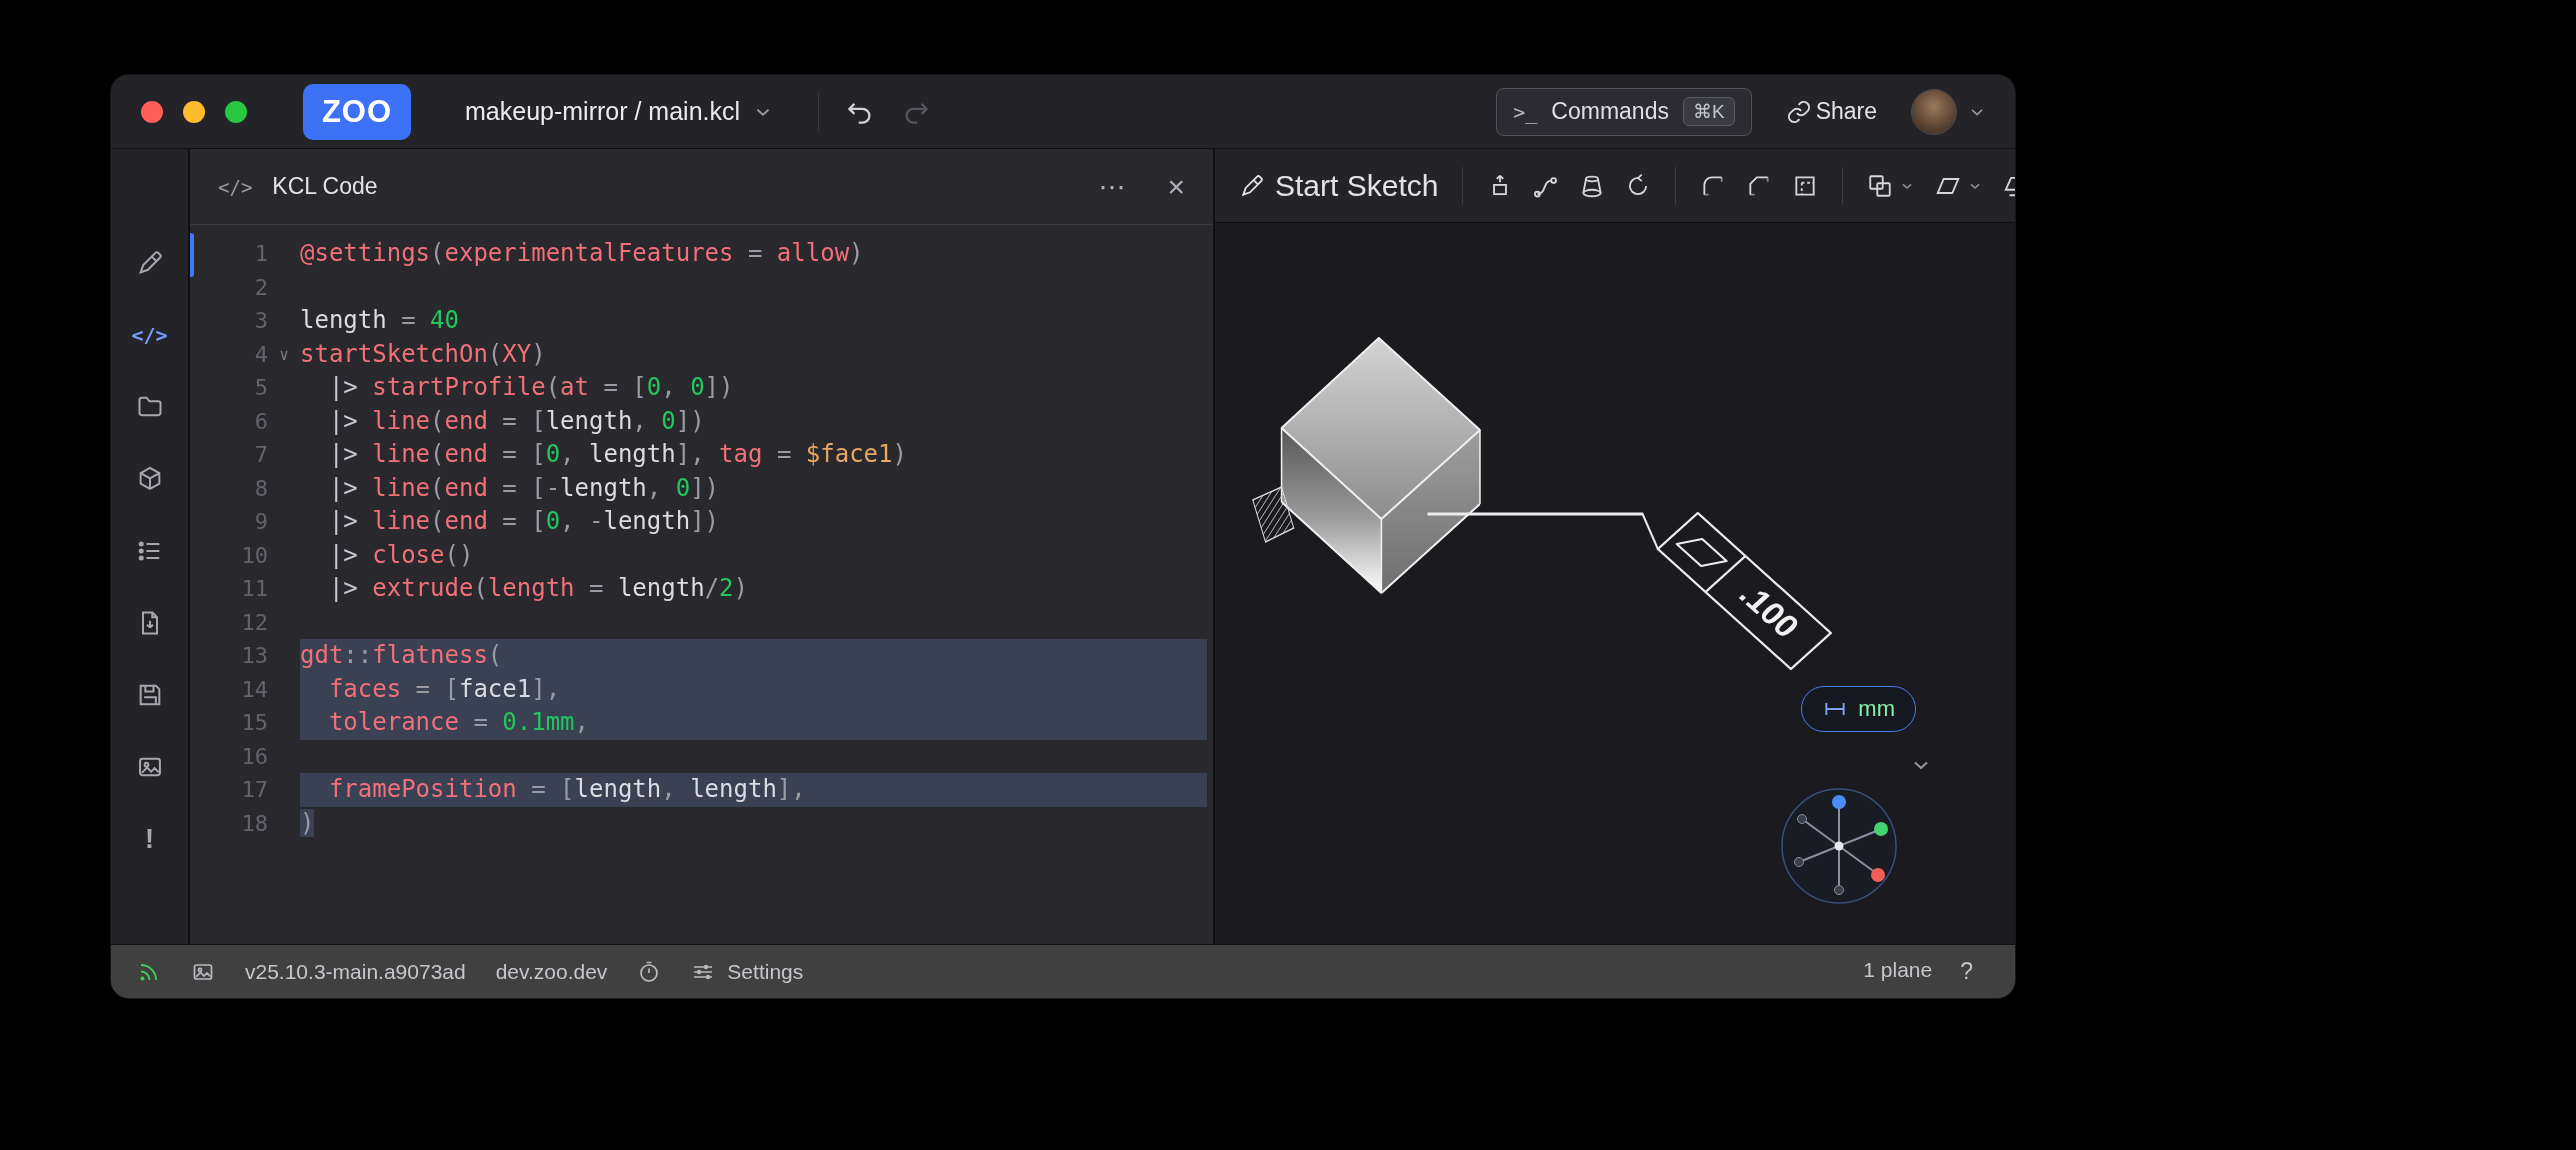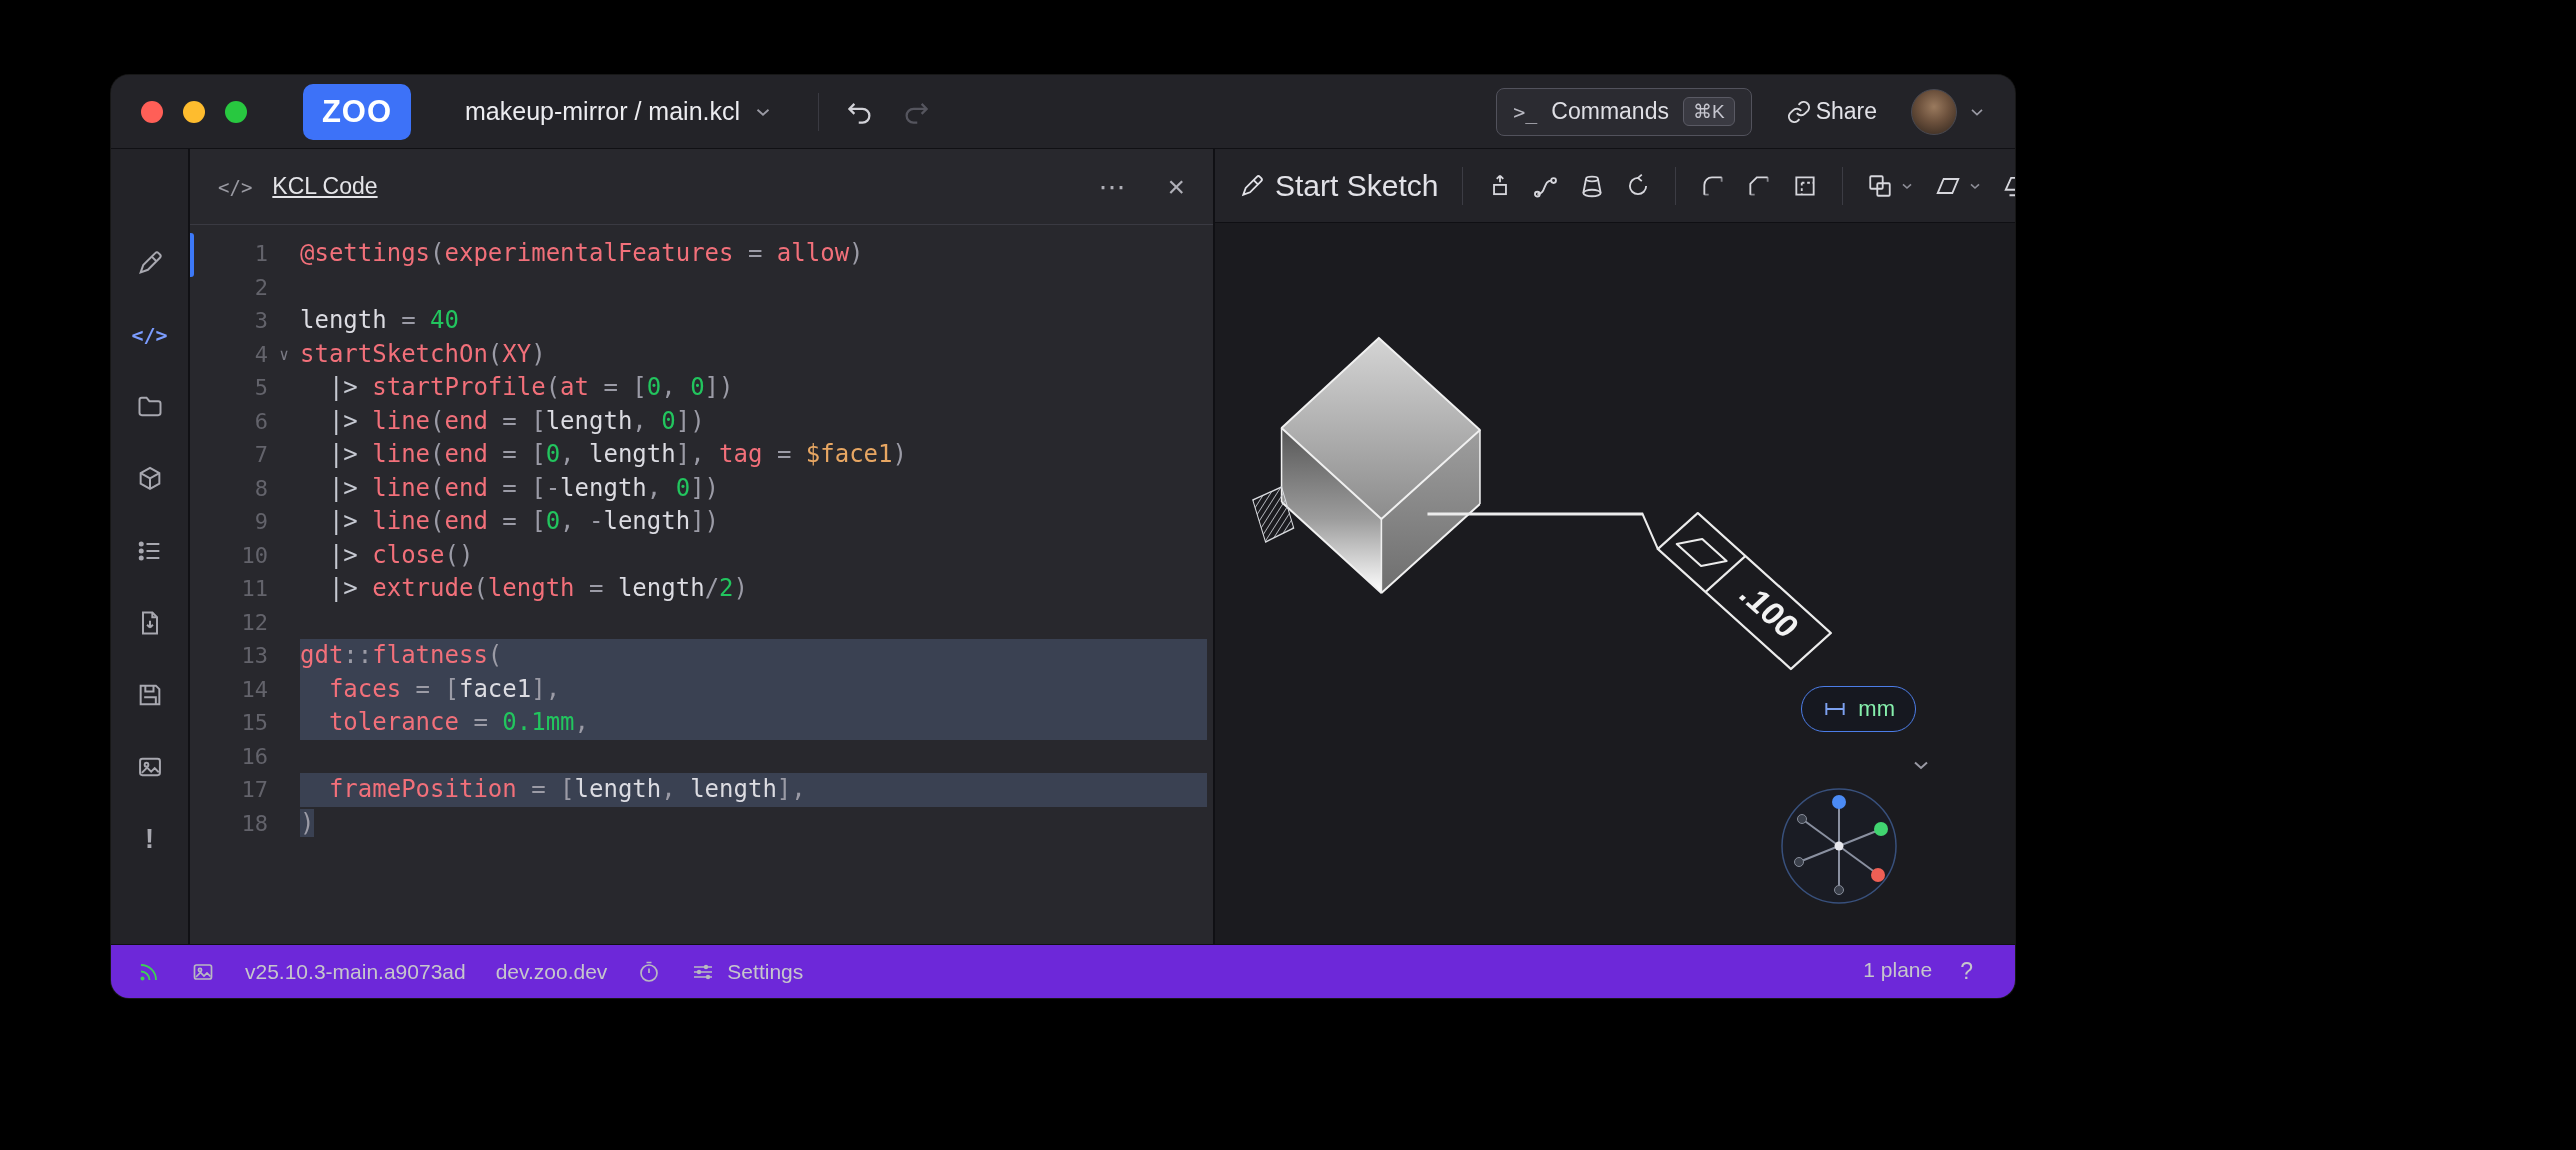--- a/index.html
+++ b/index.html
@@ -46,21 +46,21 @@
           background:none; border:none; color:#a8a8b0; cursor:pointer; }
   .sbtn.active { color:#7b9cff; }
   .code-glyph { font-family:"DejaVu Sans Mono",monospace; font-size:20px; font-weight:bold; }
   .bang { font-size:27px; font-weight:bold; }
 
   .code-panel { flex:0 0 1025px; width:1025px; background:#28282d; border-right:2px solid #101014;
                 display:flex; flex-direction:column; position:relative; }
   .active-bar { position:absolute; left:0; top:84px; width:4px; height:44px; background:#3d79f8; border-radius:0 3px 3px 0; }
   .code-header { flex:0 0 76px; display:flex; align-items:center; padding:0 28px; border-bottom:1px solid #3a3a42; }
   .ch-icon { font-family:"DejaVu Sans Mono",monospace; font-size:19px; color:#9a9aa2; }
-  .ch-title { margin-left:20px; font-size:23px; color:#e4e4e8;text-decoration:underline; }
+  .ch-title { margin-left:20px; font-size:23px; color:#e4e4e8; }
   .ch-menu { margin-left:auto; background:none; border:none; color:#b0b0b8; font-size:27px; cursor:pointer; }
   .ch-close { margin-left:42px; background:none; border:none; color:#b0b0b8; font-size:30px; cursor:pointer; }
 
   .code-area { flex:1; padding-top:12px; overflow:hidden;
                font-family:"DejaVu Sans Mono",monospace; font-size:24px; }
   .cl { display:flex; height:33.5px; line-height:33.5px; }
   .g  { flex:0 0 78px; text-align:right; color:#63636b; font-size:22px; }
   .fold { flex:0 0 32px; text-align:center; color:#7a7a84; font-size:16px; }
   .lt { flex:1; white-space:pre; margin-right:6px; }
   .cl.sel .lt { background:#3a4152; }
@@ -84,21 +84,21 @@
   .scene svg { width:100%; height:100%; display:block; }
 
   .units-pill { position:absolute; top:537px; right:99px; height:46px; padding:0 20px;
                 display:flex; align-items:center; gap:10px; border:1.5px solid #4c7de8; border-radius:24px;
                 background:rgba(18,22,34,0.45); color:#86efac; font-size:22px; cursor:pointer; }
   .view-chev { position:absolute; top:604px; right:82px; background:none; border:none; cursor:pointer; }
   .gnomon { position:absolute; top:637px; right:116px; width:120px; height:120px; cursor:pointer; }
 
   
   .statusbar { flex:0 0 54px; display:flex; align-items:center; gap:30px; padding:0 42px 0 26px;
-               background:#6d28d9; border-top:1px solid #101014; font-size:21px; color:#c6c6cc; }
+               background:#404040; border-top:1px solid #101014; font-size:21px; color:#c6c6cc; }
   .sb-item { display:flex; align-items:center; gap:12px; background:none; border:none; color:#c6c6cc;
              font-size:21px; cursor:pointer; }
   .sb-right { margin-left:auto; display:flex; gap:28px; }
   .net { color:#3fcf57; }
   .help { font-size:23px; }
 
   svg.ic { display:block; }
 </style>
 </head>
 <body>

